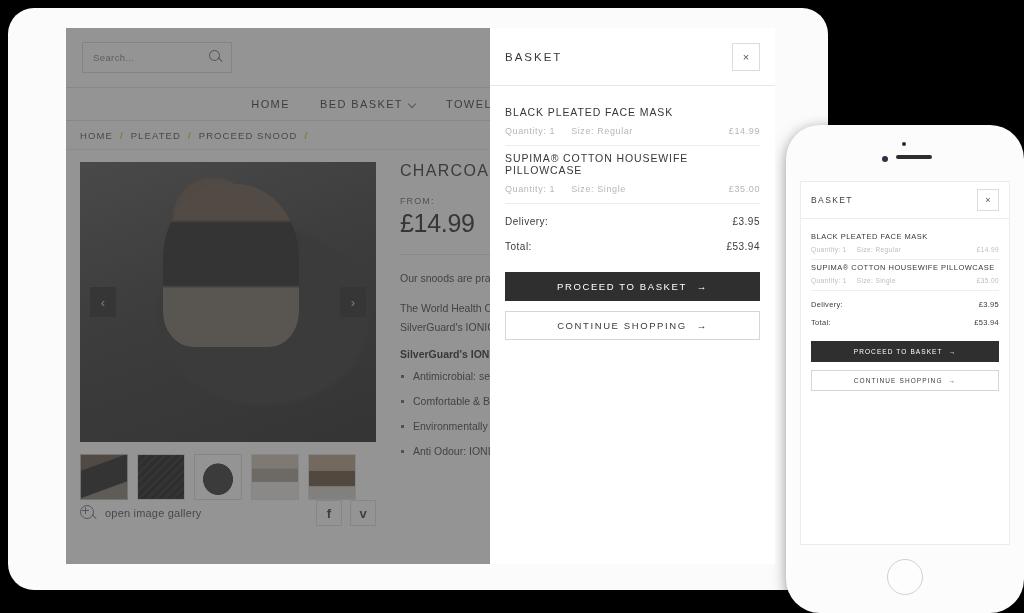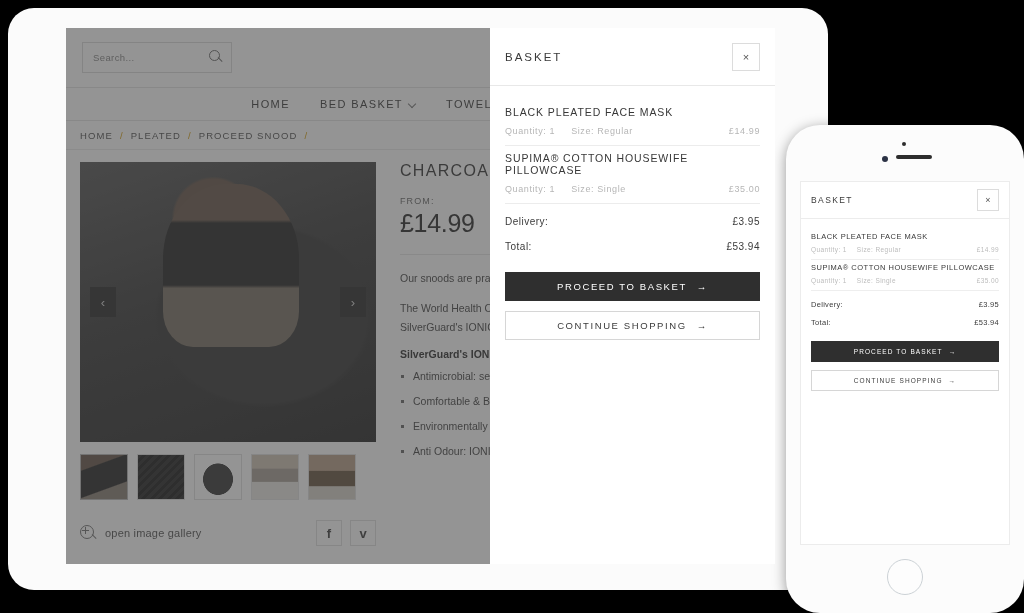--- a/index.html
+++ b/index.html
@@ -135,21 +135,20 @@
   }
   .thumb.sel { border-color:#b9b9b9; }
   .t1 { background: linear-gradient(160deg,#6a5a4e 0 25%, #2b2b2b 27% 70%, #8a8076 72% 100%); }
   .t2 { background: repeating-linear-gradient(135deg,#2a2a2a 0 3px,#1e1e1e 3px 6px); }
   .t3 { background: radial-gradient(ellipse at 50% 55%, #3a3a3a 0 45%, #ffffff 47%); }
   .t4 { background: linear-gradient(180deg,#cfc3b4 0 30%, #a8a098 32% 60%, #e9e6e2 62% 100%); }
   .t5 { background: linear-gradient(180deg,#b9a08a 0 35%, #6b5a46 37% 70%, #d8d2cb 72% 100%); }
 
   .gal-row {
     display:flex; justify-content:space-between;
-    margin-top: 20px;
     gap: 36px;
   }
   .gal-open { display:flex; align-items:center; gap:8px; font-size:11px; color:#555; letter-spacing:.2px;}
   .mag { width:17px;height:17px;position:relative;}
   .mag:before{content:"";position:absolute;left:0;top:0;width:12px;height:12px;border:1.3px solid #777;border-radius:50%;}
   .mag:after{content:"";position:absolute;left:11px;top:11px;width:6px;height:1.3px;background:#777;transform:rotate(45deg);}
   .mag i{position:absolute;left:5.2px;top:2.6px;width:1.2px;height:7px;background:#777;}
   .mag u{position:absolute;left:2.2px;top:5.6px;width:7px;height:1.2px;background:#777;}
   .share { display:flex; gap:8px; }
   .share-btn {

